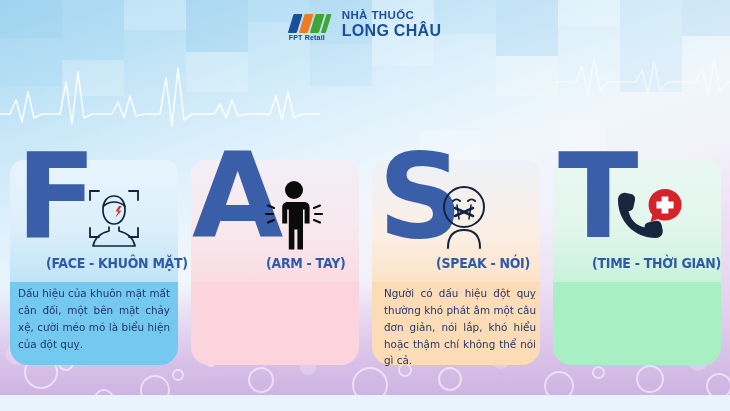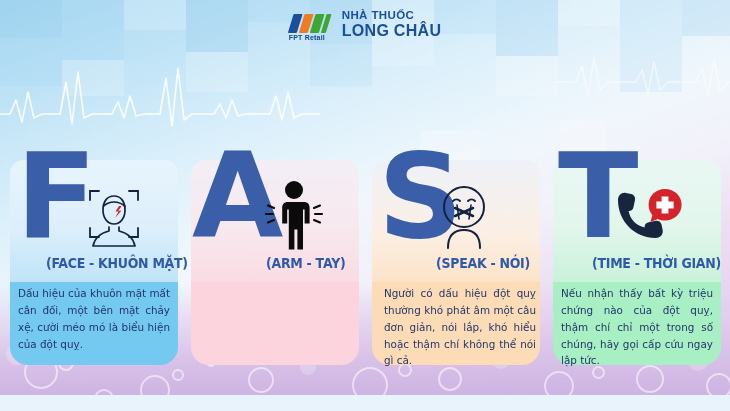--- a/index.html
+++ b/index.html
@@ -265,16 +265,15 @@
     </div>
     <div class="big-letter" style="left:558px;">T</div>
     <div class="icon-wrap" style="left:608px;top:186px;width:76px;height:66px;">
       <svg viewBox="0 0 76 66" width="76" height="66">
         <path d="M10 14 c0 -5 4 -8 8 -7 l5 1 c3 .6 4.6 3.2 4 6 l-1.6 7.6 c-.5 2.4 -2.4 3.6 -4.8 3.4 c1.6 8.6 7.6 14.6 16 16.4 c-.2 -2.4 1 -4.4 3.4 -5 l7.6 -1.6 c2.8 -.6 5.4 1 6 4 l1 5 c1 4.2 -2 8.2 -7 8.2 c-21 0 -37.6 -16.6 -37.6 -38 z" fill="#17263d"></path>
         <path d="M57 3 c9.4 0 16.6 7 16.6 15.8 c0 8.8 -7.2 15.8 -16.6 15.8 c-2.6 0 -5 -.5 -7.2 -1.5 l-7.4 3 l2 -7 c-2.4 -2.7 -3.8 -6.2 -3.8 -10.3 c0 -8.8 7 -15.8 16.4 -15.8 z" fill="#d4232a"></path>
         <path d="M53.6 10.4 l6.8 0 l0 5.2 l5.2 0 l0 6.8 l-5.2 0 l0 5.2 l-6.8 0 l0 -5.2 l-5.2 0 l0 -6.8 l5.2 0 z" fill="#ffffff"></path>
       </svg>
     </div>
     <div class="sub-label" style="left:592px;top:255px;">(TIME - THỜI GIAN)</div>
-    <div class="body-text" style="left:561px;top:285px;">Nếu nhận thấy bất kỳ triệu chứng nào của đột quỵ, thậm chí chỉ một trong số chúng, hãy gọi cấp cứu ngay lập tức.</div>
 
   </div>
 </div>
 
 </body></html>

